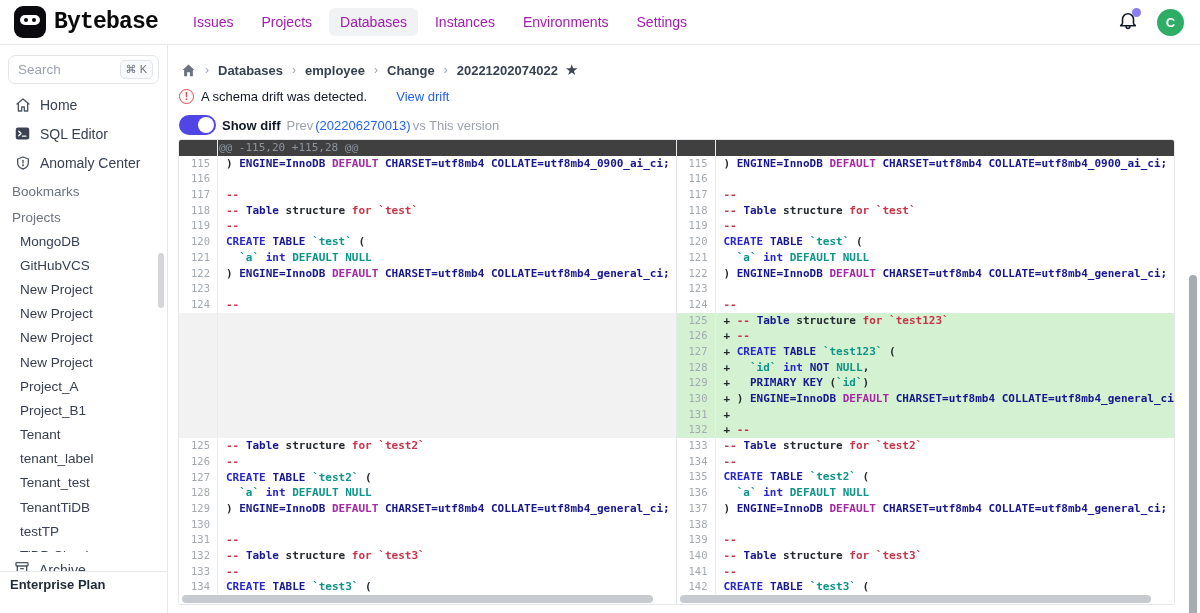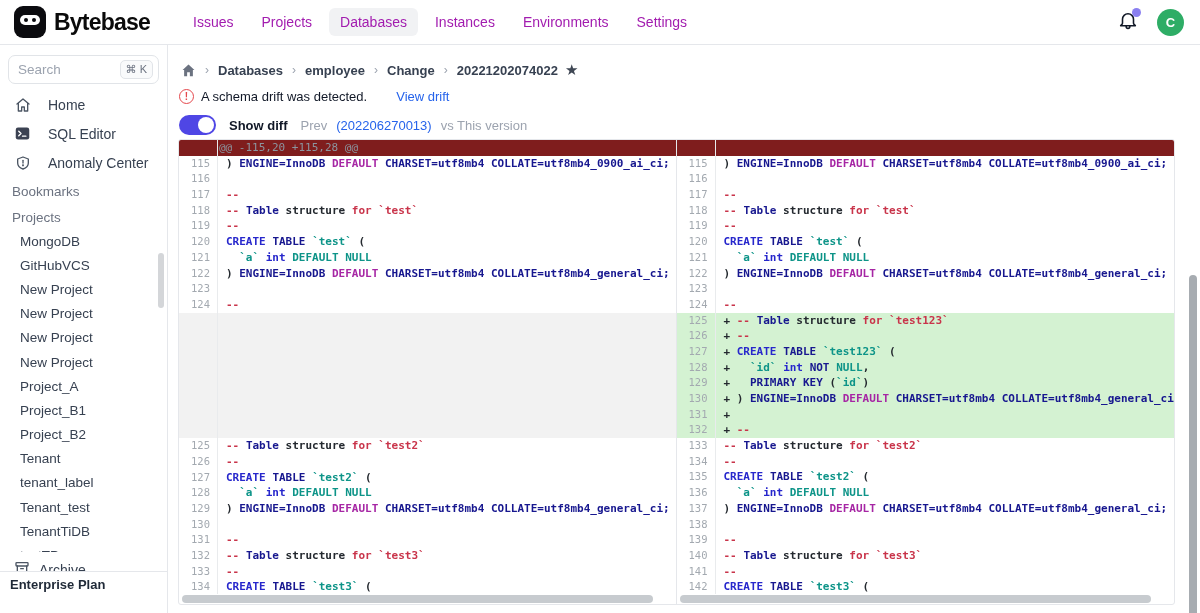--- a/index.html
+++ b/index.html
@@ -3,21 +3,21 @@
 <meta charset="utf-8">
 <style>
   * { box-sizing: border-box; margin: 0; padding: 0; }
   html,body { width:1200px; height:613px; overflow:hidden; background:#fff;
     font-family:"Liberation Sans", sans-serif; }
   :root { --rh:15.7px; --border:#e5e7eb; }
 
   
   .topnav { position:absolute; left:0; top:0; width:1200px; height:45px;
     display:flex; align-items:center; border-bottom:1px solid var(--border); background:#fff; z-index:5;}
-  .logo-wrap { display:flex; align-items:center; gap:8px; padding-left:14px; width:176px; }
+  .logo-wrap { display:flex; align-items:center; gap:8px; padding-left:14px; width:176px;font-family:Liberation Mono, monospace; }
   .logo-mark { width:32px; height:32px; background:#0b0b0f; border-radius:9px; position:relative; }
   .logo-mark .goggle { position:absolute; left:6px; top:9px; width:20px; height:10px; background:#fff; border-radius:5px; }
   .logo-mark .eye { position:absolute; top:3px; width:4px; height:4px; background:#0b0b0f; border-radius:50%; }
   .logo-mark .eye.l{ left:4px;} .logo-mark .eye.r{ right:4px;}
   .brand { font-size:23px; font-weight:800; letter-spacing:-0.8px; color:#0a0a0a; }
   .nav-items { display:flex; align-items:center; gap:6px; margin-left:6px; }
   .nav-item { font-size:14px; font-weight:500; color:#a21caf; padding:6px 11px; border-radius:6px; cursor:pointer; }
   .nav-item.active { background:#f1f2f4; }
   .topnav-right { margin-left:auto; display:flex; align-items:center; gap:18px; padding-right:16px; }
   .bell { position:relative; width:22px; height:22px; }
@@ -28,21 +28,21 @@
   
   .sidebar { position:absolute; left:0; top:45px; width:168px; height:568px;
     border-right:1px solid var(--border); background:#fff; overflow:hidden; }
   .search-box { margin:10px 8px 6px 8px; height:29px; border:1px solid #e1e4e8; border-radius:7px;
     display:flex; align-items:center; padding:0 5px 0 9px; }
   .search-box input { border:none; outline:none; width:92px; font-size:13.5px; color:#374151;
     font-family:"Liberation Sans", sans-serif; }
   .search-box input::placeholder { color:#9ca3af; }
   .kbd { font-size:11px; color:#6b7280; border:1px solid #e1e4e8; background:#f9fafb;
     border-radius:5px; padding:2px 5px; margin-left:auto; white-space:nowrap; }
-  .side-item { display:flex; align-items:center; gap:17px; padding:6px 10px 6px 14px;
+  .side-item { display:flex; align-items:center; gap:9px; padding:6px 10px 6px 14px;
     font-size:14px; color:#374151; cursor:pointer; }
   .side-item .ic { width:17px; height:17px; flex:0 0 17px; display:flex; align-items:center; justify-content:center; }
   .side-section { padding:7px 10px 4px 12px; font-size:13.5px; color:#6b7280; }
   .proj-item { padding:4.6px 10px 4.6px 20px; font-size:13.5px; color:#374151; cursor:pointer; }
   .archive-row { position:absolute; left:0; right:0; bottom:26px; display:flex; align-items:center; gap:9px;
     padding:8px 10px 8px 14px; font-size:14px; color:#374151; background:#fff; cursor:pointer; }
   .plan-row { position:absolute; left:0; right:0; bottom:16px; height:26px; border-top:1px solid var(--border);
     display:flex; align-items:center; padding-left:10px; font-size:13px; font-weight:700; color:#1f2937; background:#fff; }
   .side-scroll { position:absolute; right:3px; top:208px; width:6px; height:55px; border-radius:3px; background:#d4d6d9; }
 
@@ -50,36 +50,36 @@
   .main { position:absolute; left:169px; top:45px; width:1031px; height:568px; background:#fff; }
   .breadcrumb { display:flex; align-items:center; gap:9px; padding:16px 0 0 12px; font-size:13px; }
   .crumb { font-weight:600; color:#374151; cursor:pointer; }
   .crumb-sep { color:#9ca3af; font-size:12px; }
   .star { color:#3f4754; font-size:15px; cursor:pointer; margin-left:-2px; }
   .drift { display:flex; align-items:center; gap:7px; padding:10px 0 0 10px; font-size:13px; }
   .drift-ic { width:15px; height:15px; border:1.6px solid #e5484d; border-radius:50%; color:#e5484d;
     font-size:10px; font-weight:700; display:flex; align-items:center; justify-content:center; }
   .drift-msg { color:#111827; font-weight:500; }
   .link { color:#2563eb; font-weight:500; cursor:pointer;margin-left:22px; }
-  .toolbar { display:flex; align-items:center; gap:13px; padding:11px 0 0 10px; font-size:13px; }
+  .toolbar { display:flex; align-items:center; gap:6px; padding:11px 0 0 10px; font-size:13px; }
   .toggle { width:37px; height:20px; border-radius:10px; background:#4f46e5; position:relative; cursor:pointer; }
   .toggle .knob { position:absolute; right:2px; top:2px; width:16px; height:16px; border-radius:50%; background:#fff; }
   .toggle-label { font-weight:700; color:#111827; }
   .muted { color:#9ca3af; }
 
   
   .diff-wrap { position:absolute; left:9px; top:94px; width:997px; height:466px;
     border:1px solid var(--border); border-radius:3px; display:flex; background:#fff; overflow:hidden; }
   .pane { width:497.5px; position:relative; overflow:hidden;
     font-family:"DejaVu Sans Mono", monospace; font-size:11px; font-weight:600; color:#24292f; }
   .pane.left { border-right:1px solid var(--border); }
   .pane::before { content:''; position:absolute; left:38px; top:0; bottom:10px; width:1px; background:#e9ebed; }
   .drow { display:flex; height:var(--rh); line-height:var(--rh); white-space:pre; }
   .drow.add { background:#d4f2d2; }
-  .drow.hunk { background:#7f1d1d; color:#8c959f; font-weight:500; padding-left:40px; }
+  .drow.hunk { background:#404040; color:#8c959f; font-weight:500; padding-left:40px; }
   .drow.filler { background:#f2f2f2; }
   .gut { flex:0 0 38px; text-align:right; padding-right:7px; color:#a3a9b0; font-weight:400; font-size:10.5px; }
   .code { padding-left:9px; }
   .tk-kw  { color:#2727cc; }
   .tk-nav { color:#17178f; }
   .tk-str { color:#0d9488; }
   .tk-def { color:#a626a4; }
   .tk-red { color:#c9344a; }
   .hbar { position:absolute; left:3px; right:13px; bottom:1px; height:8px; }
   .hbar .thumb { height:8px; width:98%; border-radius:4px; background:#c7cbcf; }
@@ -158,21 +158,20 @@
   <div class="side-section">Projects</div>
   <div id="project-list">
       <div class="proj-item">MongoDB</div>
       <div class="proj-item">GitHubVCS</div>
       <div class="proj-item">New Project</div>
       <div class="proj-item">New Project</div>
       <div class="proj-item">New Project</div>
       <div class="proj-item">New Project</div>
       <div class="proj-item">Project_A</div>
       <div class="proj-item">Project_B1</div>
-      <div class="proj-item">Project_B2</div>
       <div class="proj-item">Tenant</div>
       <div class="proj-item">tenant_label</div>
       <div class="proj-item">Tenant_test</div>
       <div class="proj-item">TenantTiDB</div>
       <div class="proj-item">testTP</div>
       <div class="proj-item">TiDB Cloud</div>
     </div>
 
   <div class="side-scroll"></div>
 

